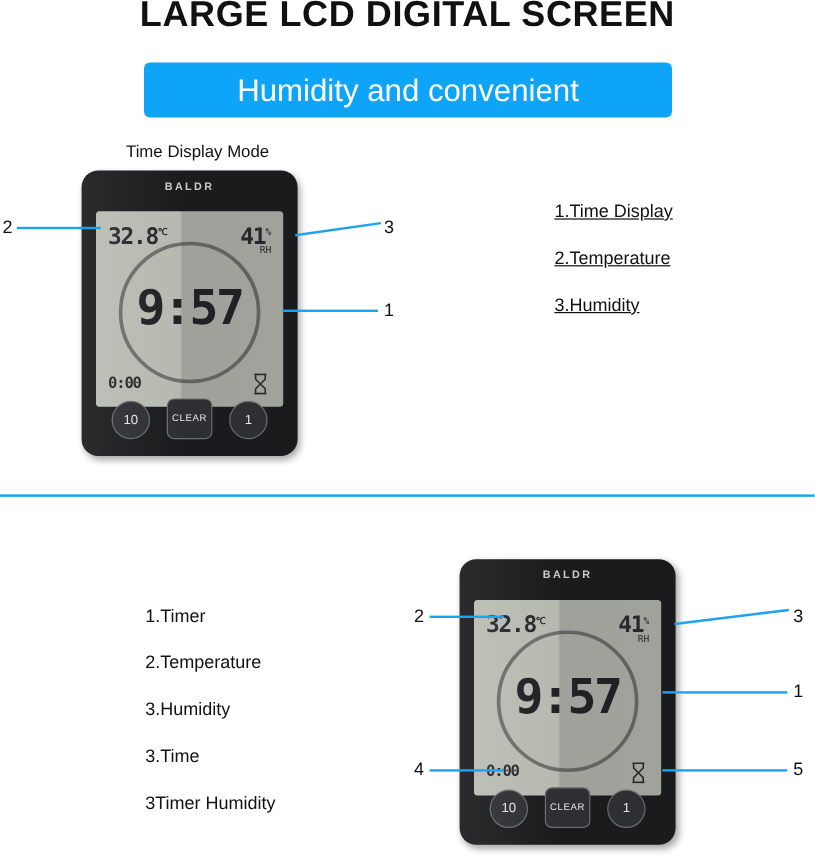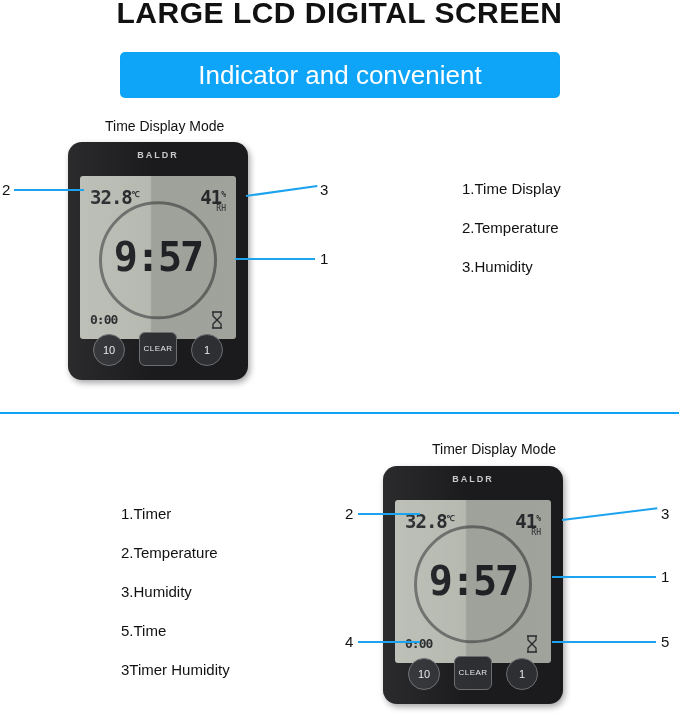--- a/index.html
+++ b/index.html
@@ -66,21 +66,21 @@
   .mode-label.top { top: 118px; left: 89px; margin-left: 16px; }
   .mode-label.bottom { top: 441px; left: 432px; }
 
   
   .legend {
     position: absolute;
     font-size: 15px;
     color: #111;
   }
   .legend div { margin-bottom: 22px; white-space: nowrap; }
-  .legend.top-right { top: 180px; left: 462px; }
+  .legend.top-right { top: 168px; left: 462px; text-decoration: underline; }
   .legend.bottom-left { top: 505px; left: 121px; }
 
   
   .divider {
     position: absolute;
     left: 0;
     top: 412px;
     width: 679px;
     height: 2px;
     background: #0ea5f8;
@@ -269,21 +269,21 @@
   }
 </style>
 </head>
 <body>
 
 <div class="page">
 
   <div class="main-title">LARGE LCD DIGITAL SCREEN</div>
 
   <div class="subtitle-band">
-    <div class="subtitle-text">Indicator and convenient</div>
+    <div class="subtitle-text">Humidity and convenient</div>
   </div>
 
   <div class="mode-label top">Time Display Mode</div>
 
   <div class="device" style="left:68px; top:142px;">
     <div class="body">
       <div class="brand">BALDR</div>
       <div class="lcd">
         <div class="temp lcd-seg">
           <span>32.8</span><span class="unit">℃</span>
@@ -319,21 +319,20 @@
   <div class="leader" style="left:235px; top:258px; width:80px;"></div>
 
   <div class="legend top-right">
     <div>1.Time Display</div>
     <div>2.Temperature</div>
     <div>3.Humidity</div>
   </div>
 
   <div class="divider"></div>
 
-  <div class="mode-label bottom">Timer Display Mode</div>
 
   <div class="device" style="left:383px; top:466px;">
     <div class="body">
       <div class="brand">BALDR</div>
       <div class="lcd">
         <div class="temp lcd-seg">
           <span>32.8</span><span class="unit">℃</span>
         </div>
         <div class="hum lcd-seg">
           <span>41</span><span class="unit">%</span>
@@ -368,17 +367,17 @@
   <div class="callout-num" style="left:345px; top:633px;">4</div>
   <div class="leader" style="left:358px; top:641px; width:62px;"></div>
 
   <div class="callout-num" style="left:661px; top:633px;">5</div>
   <div class="leader" style="left:552px; top:641px; width:104px;"></div>
 
   <div class="legend bottom-left">
     <div>1.Timer</div>
     <div>2.Temperature</div>
     <div>3.Humidity</div>
-    <div>5.Time</div>
+    <div>3.Time</div>
     <div>3Timer Humidity</div>
   </div>
 
 </div>
 
 </body></html>

